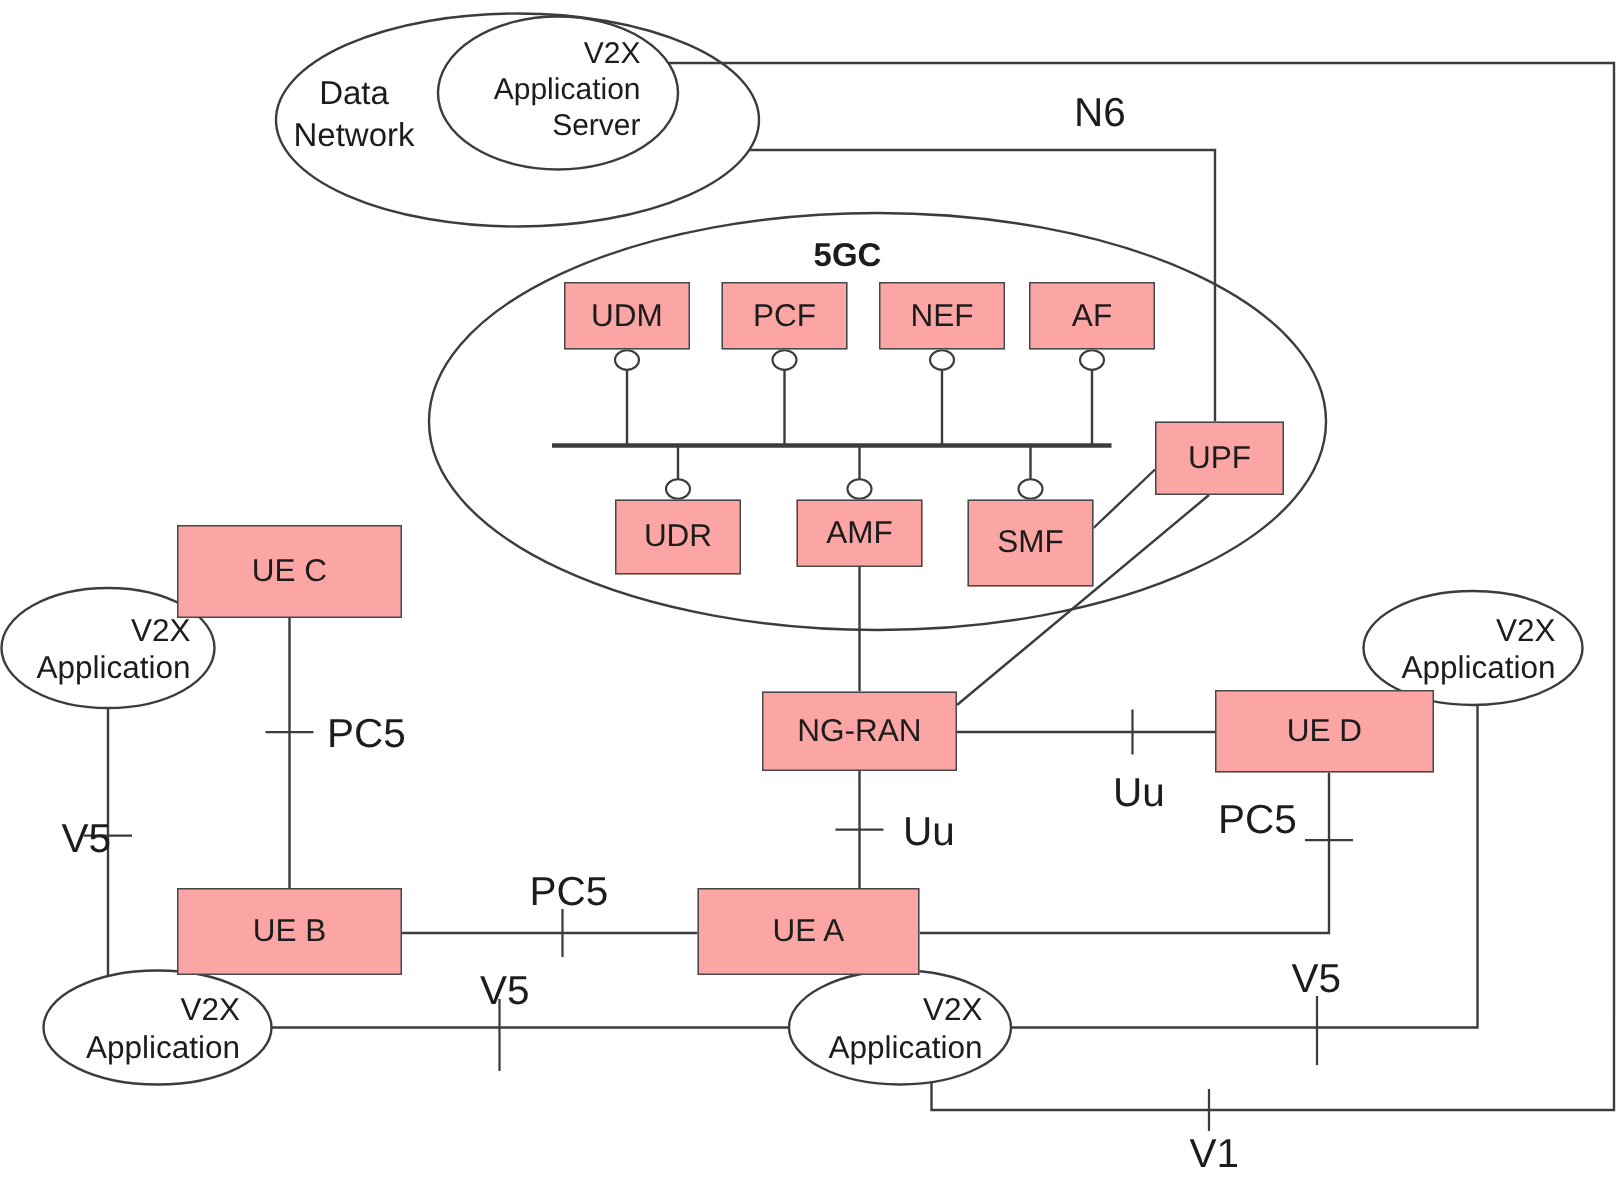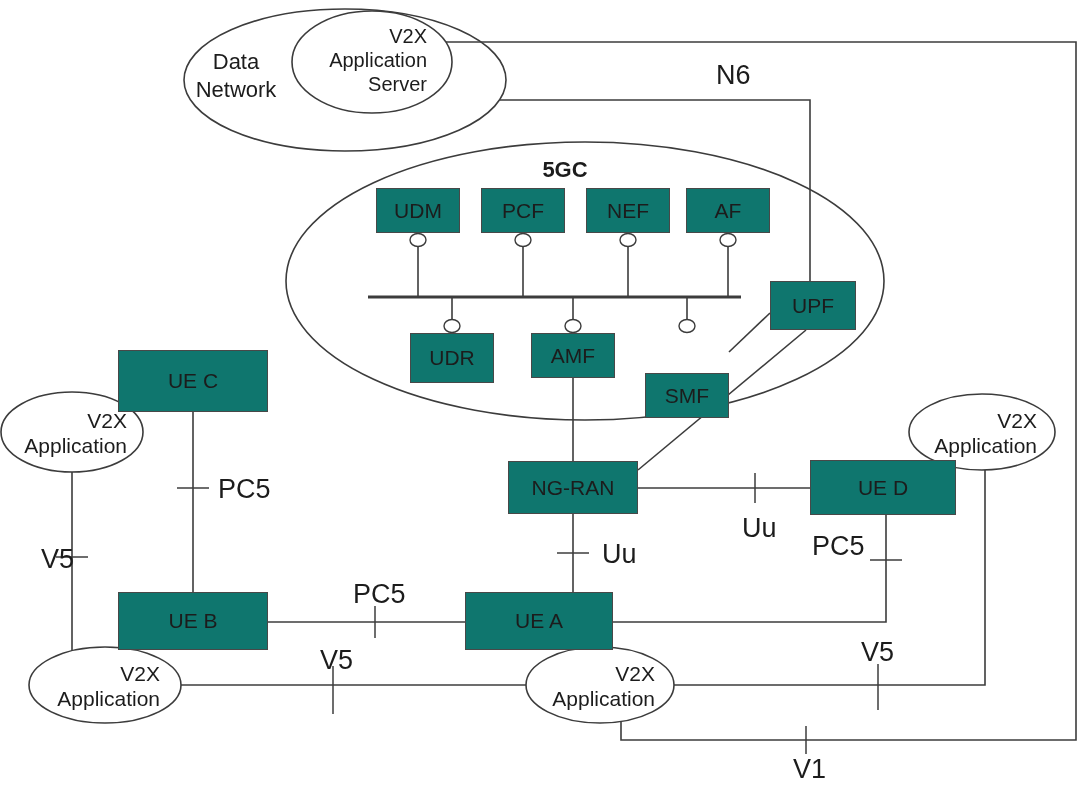--- a/index.html
+++ b/index.html
@@ -1,18 +1,18 @@
 <!DOCTYPE html>
 <html><head>
 <meta charset="utf-8">
 <style>
   html,body{margin:0;padding:0;background:#ffffff;}
   .diagram{position:relative;width:1080px;height:785px;font-family:"Liberation Sans",sans-serif;color:#1c1c1c;overflow:hidden;background:#fff;}
   .diagram svg{position:absolute;left:0;top:0;}
-  .box{position:absolute;border:1.7px solid #484848;background:#0f766e;display:flex;align-items:center;justify-content:center;font-size:21px;box-sizing:border-box;}
+  .box{position:absolute;border:1.7px solid #484848;background:#fca5a5;display:flex;align-items:center;justify-content:center;font-size:21px;box-sizing:border-box;}
   .elabel{position:absolute;text-align:right;font-size:21px;line-height:1.2;}
   .dn-label{position:absolute;text-align:left;font-size:22px;line-height:1.25;}
   .gc-title{position:absolute;font-weight:bold;font-size:22px;text-align:center;}
   .edgelabel{position:absolute;font-size:27px;}
 </style>
 </head>
 <body>
 
 <div class="diagram">
 
@@ -90,21 +90,21 @@
   <div class="dn-label" style="left:186px;top:48px;width:100px;text-align:center;">Data Network</div>
   <div class="elabel" style="left:317px;top:24px;width:110px;font-size:20px;">V2X Application Server</div>
   <div class="gc-title" style="left:520px;top:147px;width:90px;margin-top:10px;">5GC</div>
 
   <div class="box" style="left:376px;top:188px;width:84px;height:45px;">UDM</div>
   <div class="box" style="left:481px;top:188px;width:84px;height:45px;">PCF</div>
   <div class="box" style="left:586px;top:188px;width:84px;height:45px;">NEF</div>
   <div class="box" style="left:686px;top:188px;width:84px;height:45px;">AF</div>
   <div class="box" style="left:410px;top:333px;width:84px;height:50px;">UDR</div>
   <div class="box" style="left:531px;top:333px;width:84px;height:45px;">AMF</div>
-  <div class="box" style="left:645px;top:333px;width:84px;height:45px;margin-top:40px;">SMF</div>
+  <div class="box" style="left:645px;top:333px;width:84px;height:58px;">SMF</div>
   <div class="box" style="left:770px;top:281px;width:86px;height:49px;">UPF</div>
 
   <div class="box" style="left:508px;top:461px;width:130px;height:53px;">NG-RAN</div>
   <div class="box" style="left:118px;top:350px;width:150px;height:62px;">UE C</div>
   <div class="box" style="left:118px;top:592px;width:150px;height:58px;">UE B</div>
   <div class="box" style="left:465px;top:592px;width:148px;height:58px;">UE A</div>
   <div class="box" style="left:810px;top:460px;width:146px;height:55px;">UE D</div>
 
   <div class="elabel" style="left:17px;top:408px;width:110px;">V2X Application</div>
   <div class="elabel" style="left:50px;top:661px;width:110px;">V2X Application</div>

